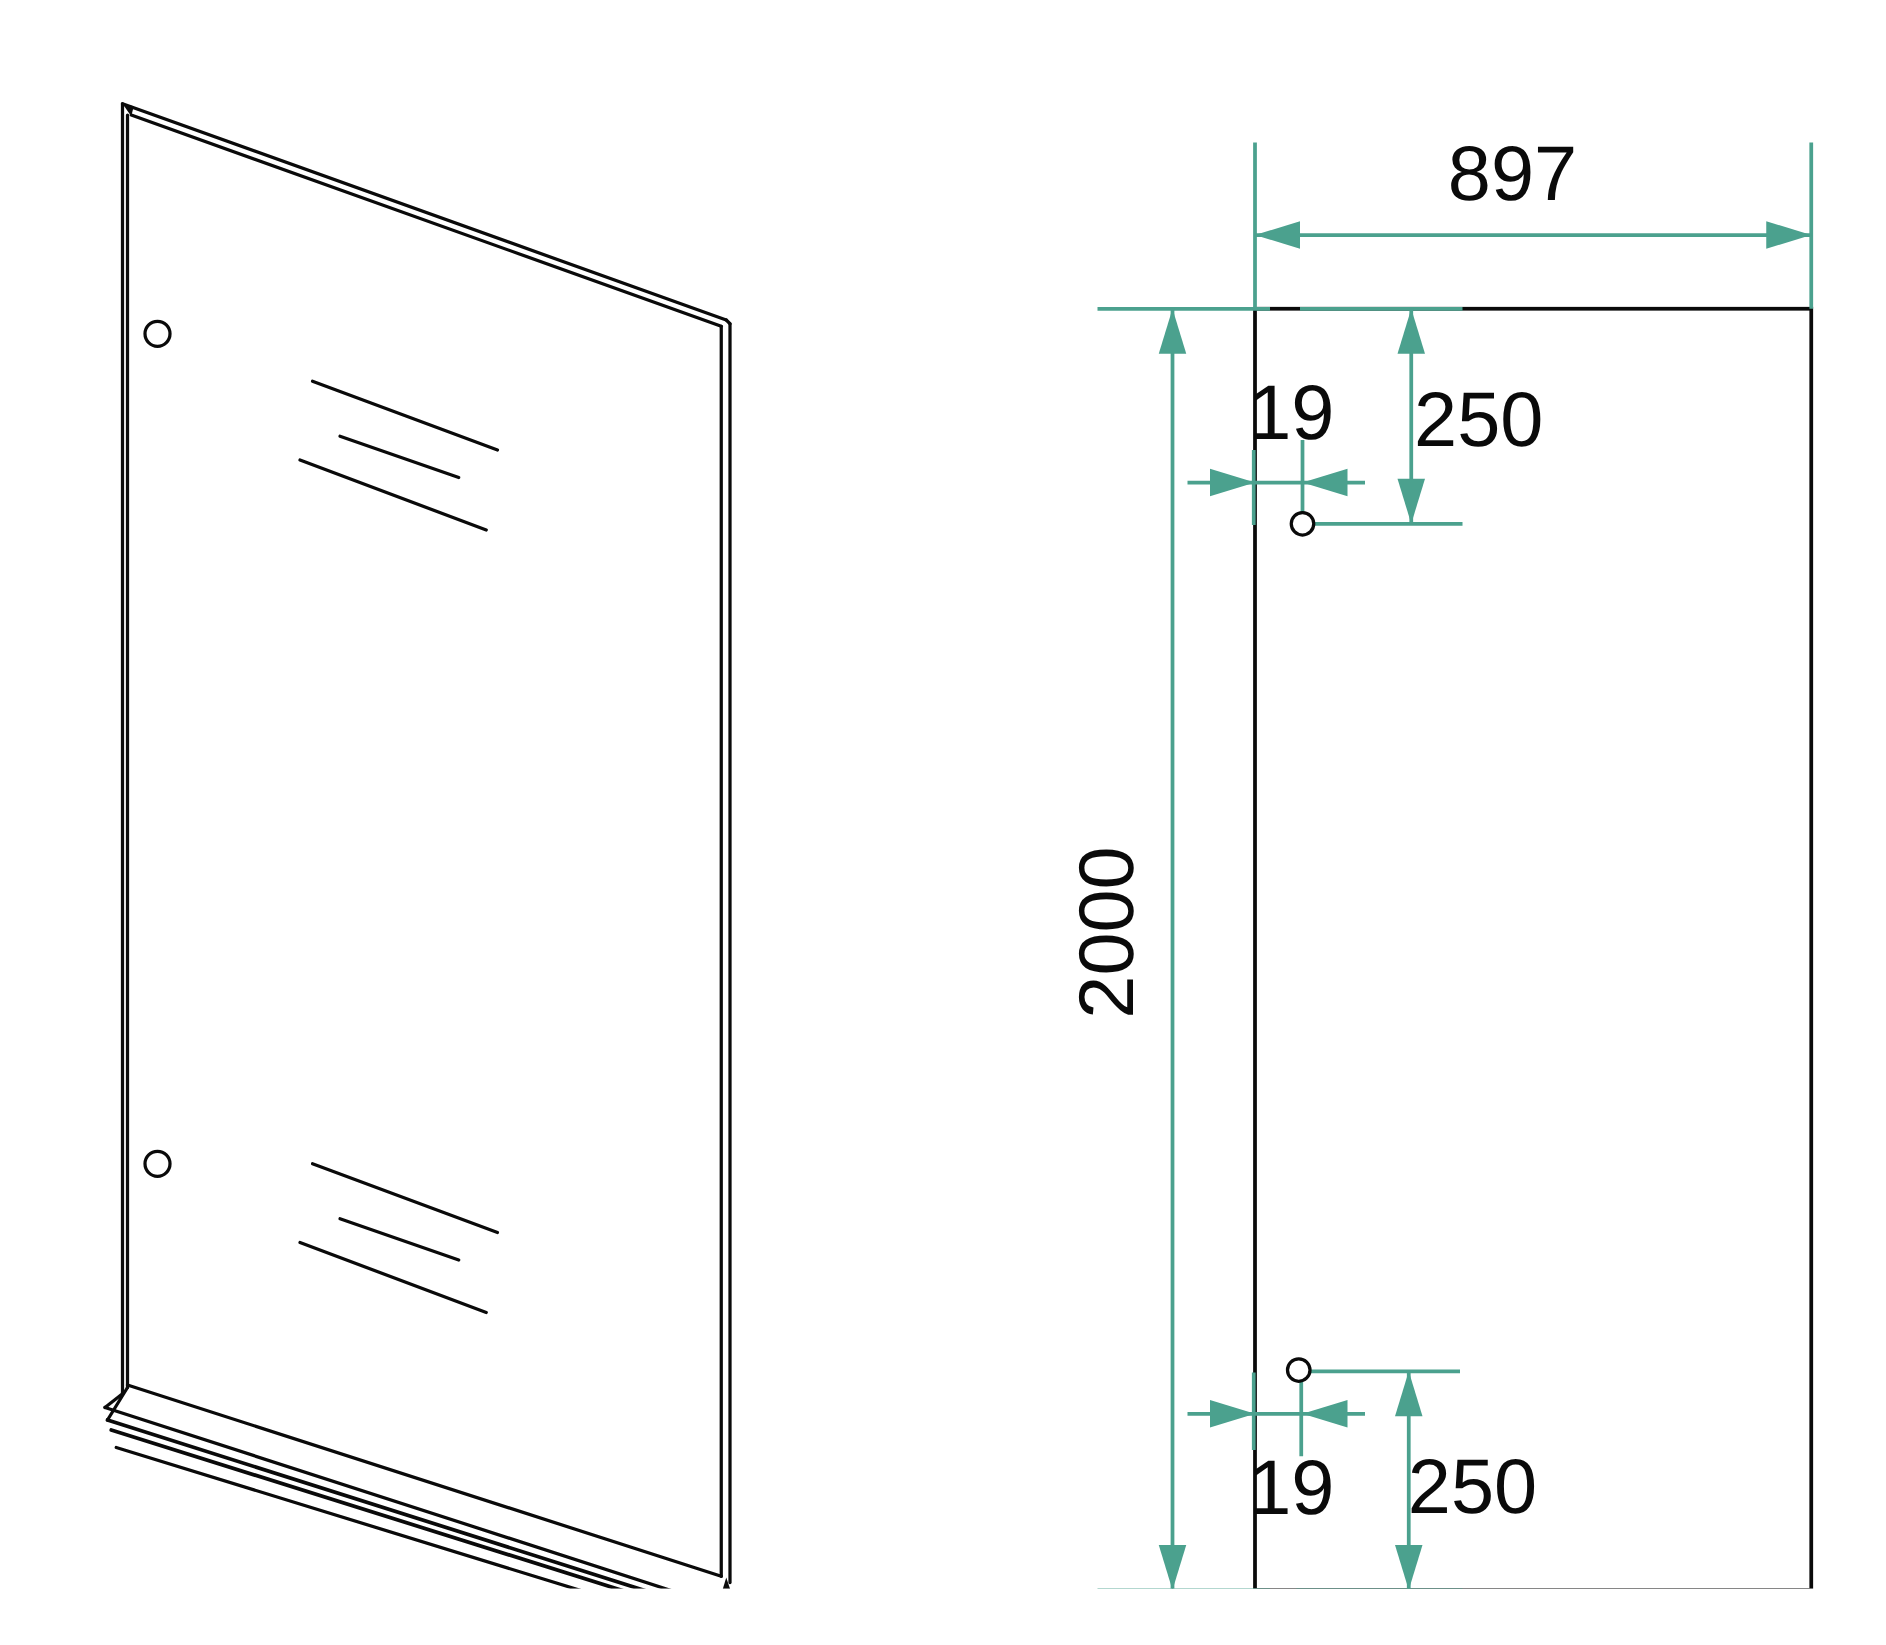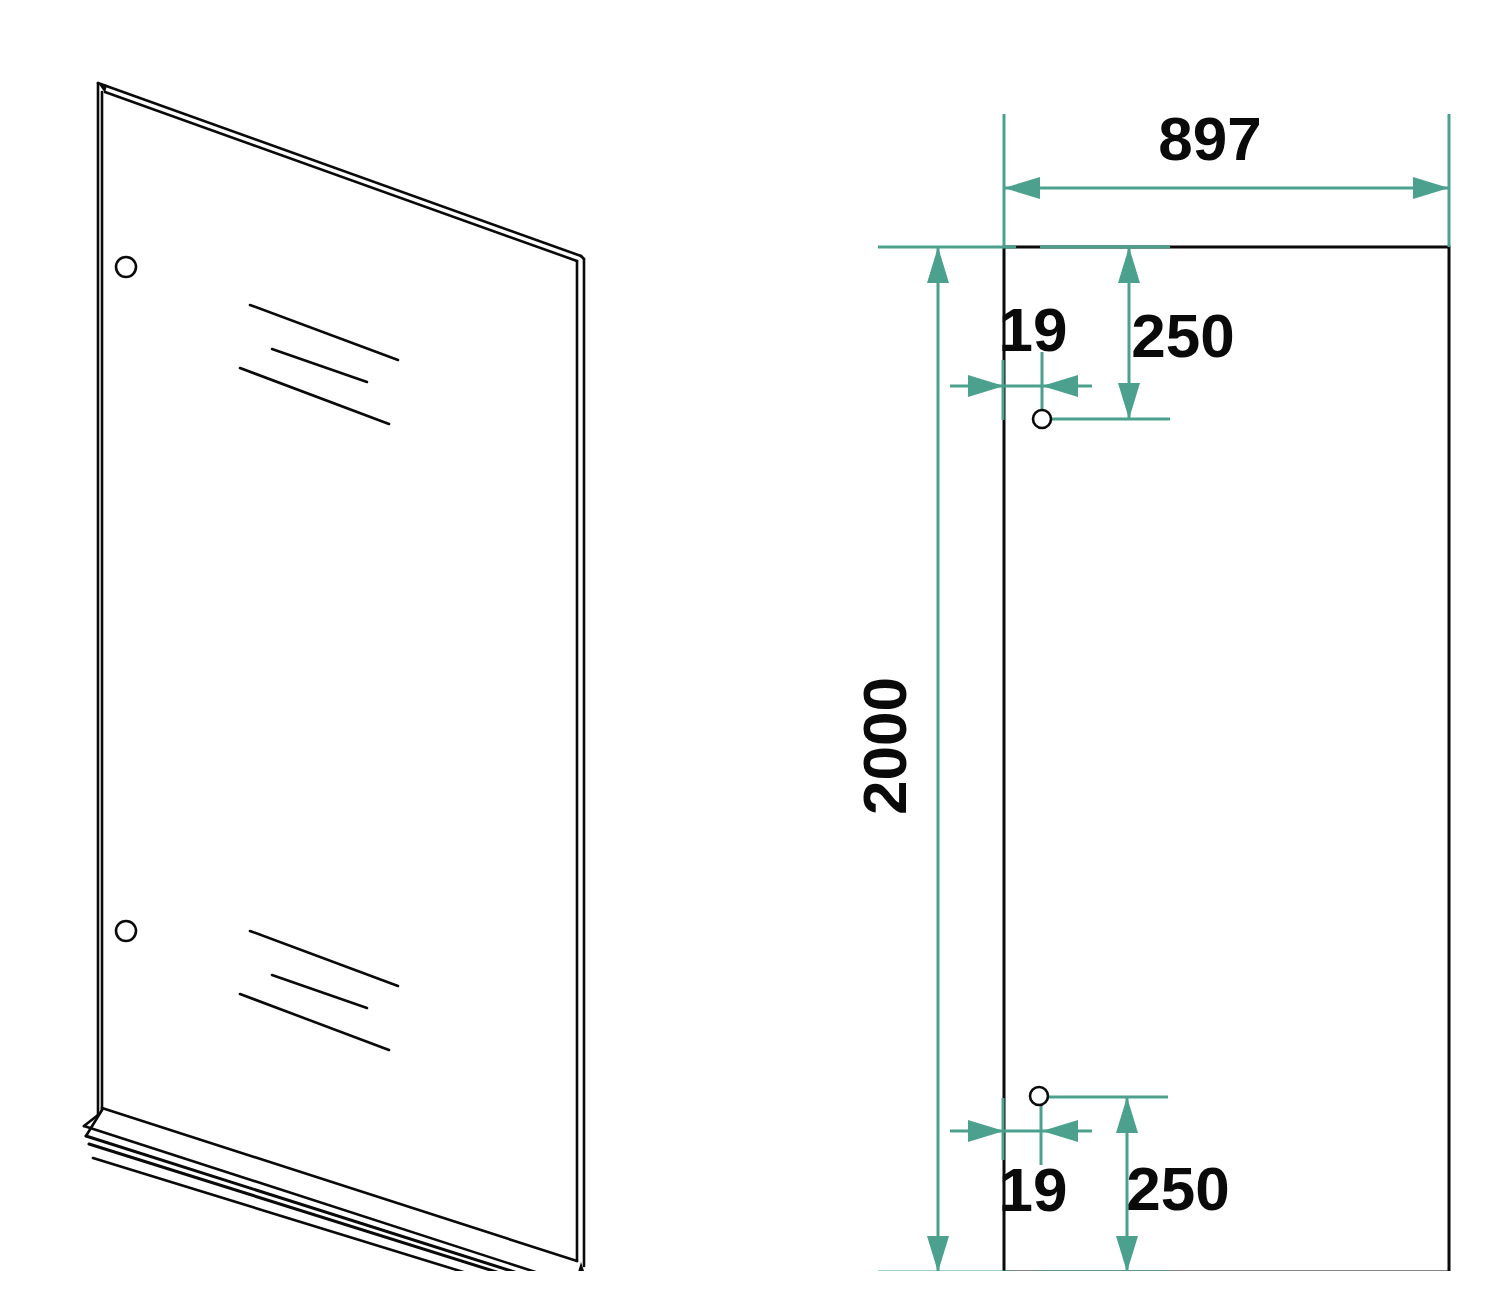--- a/index.html
+++ b/index.html
@@ -6,21 +6,20 @@
     margin: 0;
     padding: 0;
     background: var(--background, #fff);
   }
   .canvas {
     position: relative;
     width: 1509px;
     height: 1271px;
     background: var(--background, #fff);
     overflow: hidden;
-    font-weight: bold;
   }
   svg { display: block; }
   .ink-line {
     stroke: var(--ink, #0a0a0a);
     stroke-width: 2.6;
     fill: none;
     stroke-linecap: round;
   }
   .ink-line.heavy { stroke-width: 3; }
   .ink-fill { fill: var(--ink, #0a0a0a); stroke: none; }

